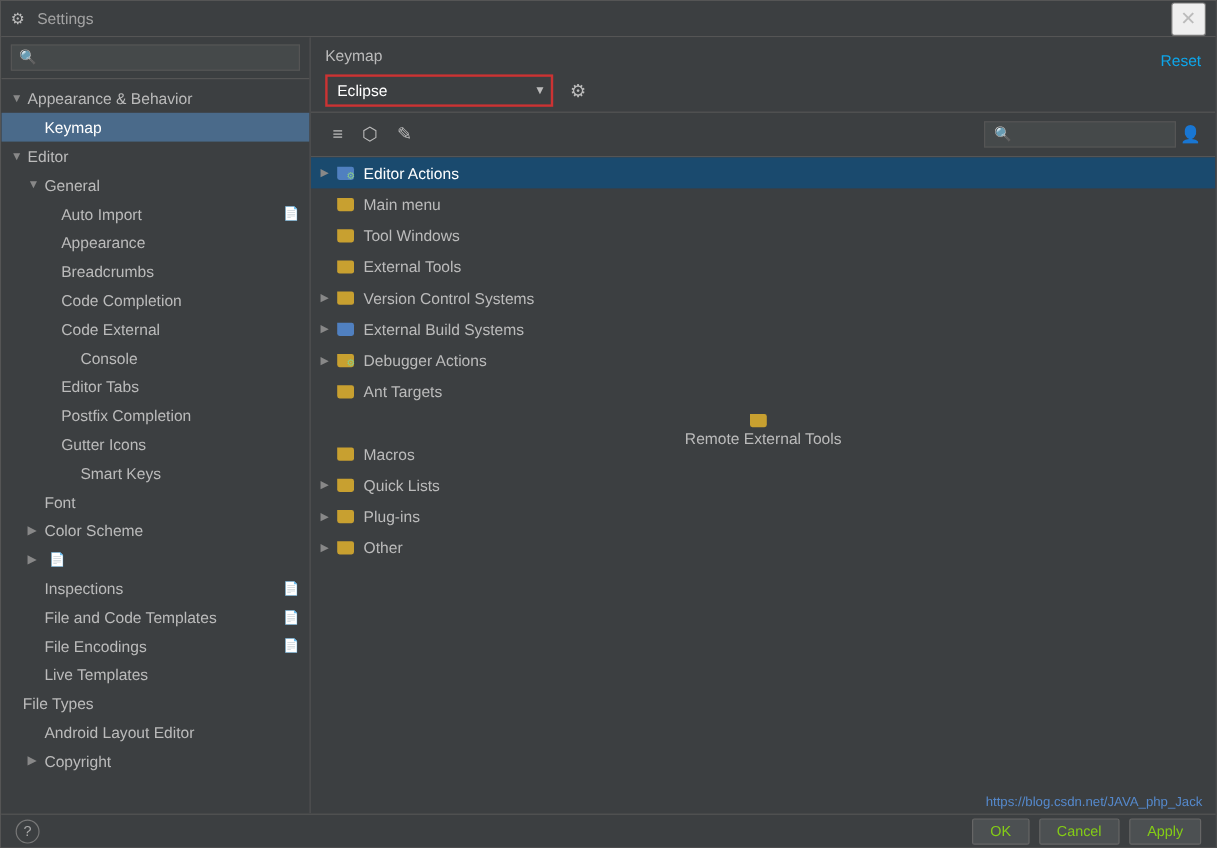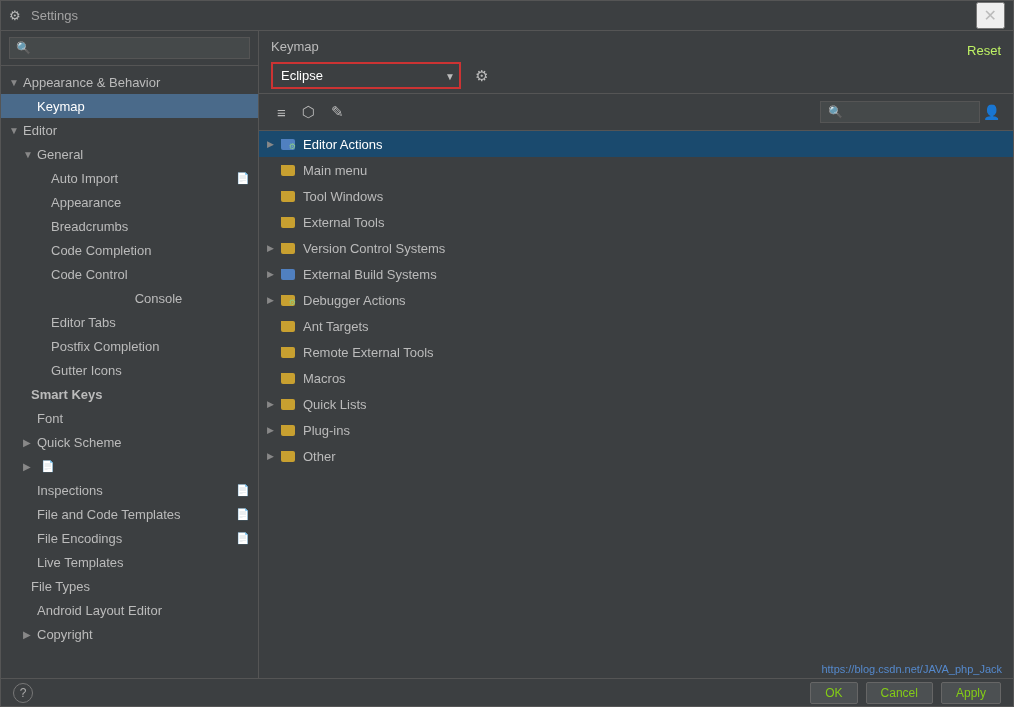--- a/index.html
+++ b/index.html
@@ -154,21 +154,21 @@
       border: none;
       color: #bbbbbb;
       cursor: pointer;
       font-size: 15px;
       padding: 2px 6px;
     }
     .reset-btn {
       margin-left: auto;
       background: transparent;
       border: none;
-      color: #bef264;
+      color: #0ea5e9;
       cursor: pointer;
       font-size: 13px;
     }
     
     .toolbar-row {
       display: flex;
       align-items: center;
       padding: 6px 12px;
       border-bottom: 1px solid #555;
       gap: 4px;
@@ -325,49 +325,49 @@
           <div class="tree-item" style="padding-left: 36px;">
             <span class="arrow"></span>
             <span class="label">Breadcrumbs</span>
           </div>
           <div class="tree-item" style="padding-left: 36px;">
             <span class="arrow"></span>
             <span class="label">Code Completion</span>
           </div>
           <div class="tree-item" style="padding-left: 36px;">
             <span class="arrow"></span>
-            <span class="label">Code Control</span>
-          </div>
-          <div class="tree-item" style="padding-left: 52px; text-align: center;">
+            <span class="label">Code External</span>
+          </div>
+          <div class="tree-item" style="padding-left: 52px;">
             <span class="arrow"></span>
             <span class="label">Console</span>
           </div>
           <div class="tree-item" style="padding-left: 36px;">
             <span class="arrow"></span>
             <span class="label">Editor Tabs</span>
           </div>
           <div class="tree-item" style="padding-left: 36px;">
             <span class="arrow"></span>
             <span class="label">Postfix Completion</span>
           </div>
           <div class="tree-item" style="padding-left: 36px;">
             <span class="arrow"></span>
             <span class="label">Gutter Icons</span>
           </div>
-          <div class="tree-item" style="padding-left: 16px; font-weight: bold;">
+          <div class="tree-item" style="padding-left: 52px;">
             <span class="arrow"></span>
             <span class="label">Smart Keys</span>
           </div>
           <div class="tree-item" style="padding-left: 22px;">
             <span class="arrow"></span>
             <span class="label">Font</span>
           </div>
           <div class="tree-item" style="padding-left: 22px;">
             <span class="arrow">▶</span>
-            <span class="label">Quick Scheme</span>
+            <span class="label">Color Scheme</span>
           </div>
           <div class="tree-item" style="padding-left: 22px;">
             <span class="arrow">▶</span>
             <span class="copy-icon">📄</span>
           </div>
           <div class="tree-item" style="padding-left: 22px;">
             <span class="arrow"></span>
             <span class="label">Inspections</span>
             <span class="copy-icon">📄</span>
           </div>
@@ -378,21 +378,21 @@
           </div>
           <div class="tree-item" style="padding-left: 22px;">
             <span class="arrow"></span>
             <span class="label">File Encodings</span>
             <span class="copy-icon">📄</span>
           </div>
           <div class="tree-item" style="padding-left: 22px;">
             <span class="arrow"></span>
             <span class="label">Live Templates</span>
           </div>
-          <div class="tree-item" style="padding-left: 16px;">
+          <div class="tree-item" style="padding-left: 4px;">
             <span class="arrow"></span>
             <span class="label">File Types</span>
           </div>
           <div class="tree-item" style="padding-left: 22px;">
             <span class="arrow"></span>
             <span class="label">Android Layout Editor</span>
           </div>
           <div class="tree-item" style="padding-left: 22px;">
             <span class="arrow">▶</span>
             <span class="label">Copyright</span>
@@ -486,21 +486,21 @@
             </span>
             <span class="kt-label">Debugger Actions</span>
           </div>
           <div class="kt-item" style="padding-left: 8px;">
             <span class="kt-arrow"></span>
             <span class="kt-icon">
               <span style="display:inline-block;width:14px;height:11px;background:#c8a030;border-radius:0 2px 2px 2px;margin-right:4px;"></span>
             </span>
             <span class="kt-label">Ant Targets</span>
           </div>
-          <div class="kt-item" style="padding-left: 8px;">
+          <div class="kt-item" style="padding-left: 8px; flex-direction: column;">
             <span class="kt-arrow"></span>
             <span class="kt-icon">
               <span style="display:inline-block;width:14px;height:11px;background:#c8a030;border-radius:0 2px 2px 2px;margin-right:4px;"></span>
             </span>
             <span class="kt-label">Remote External Tools</span>
           </div>
           <div class="kt-item" style="padding-left: 8px;">
             <span class="kt-arrow"></span>
             <span class="kt-icon">
               <span style="display:inline-block;width:14px;height:11px;background:#c8a030;border-radius:0 2px 2px 2px;margin-right:4px;"></span>

